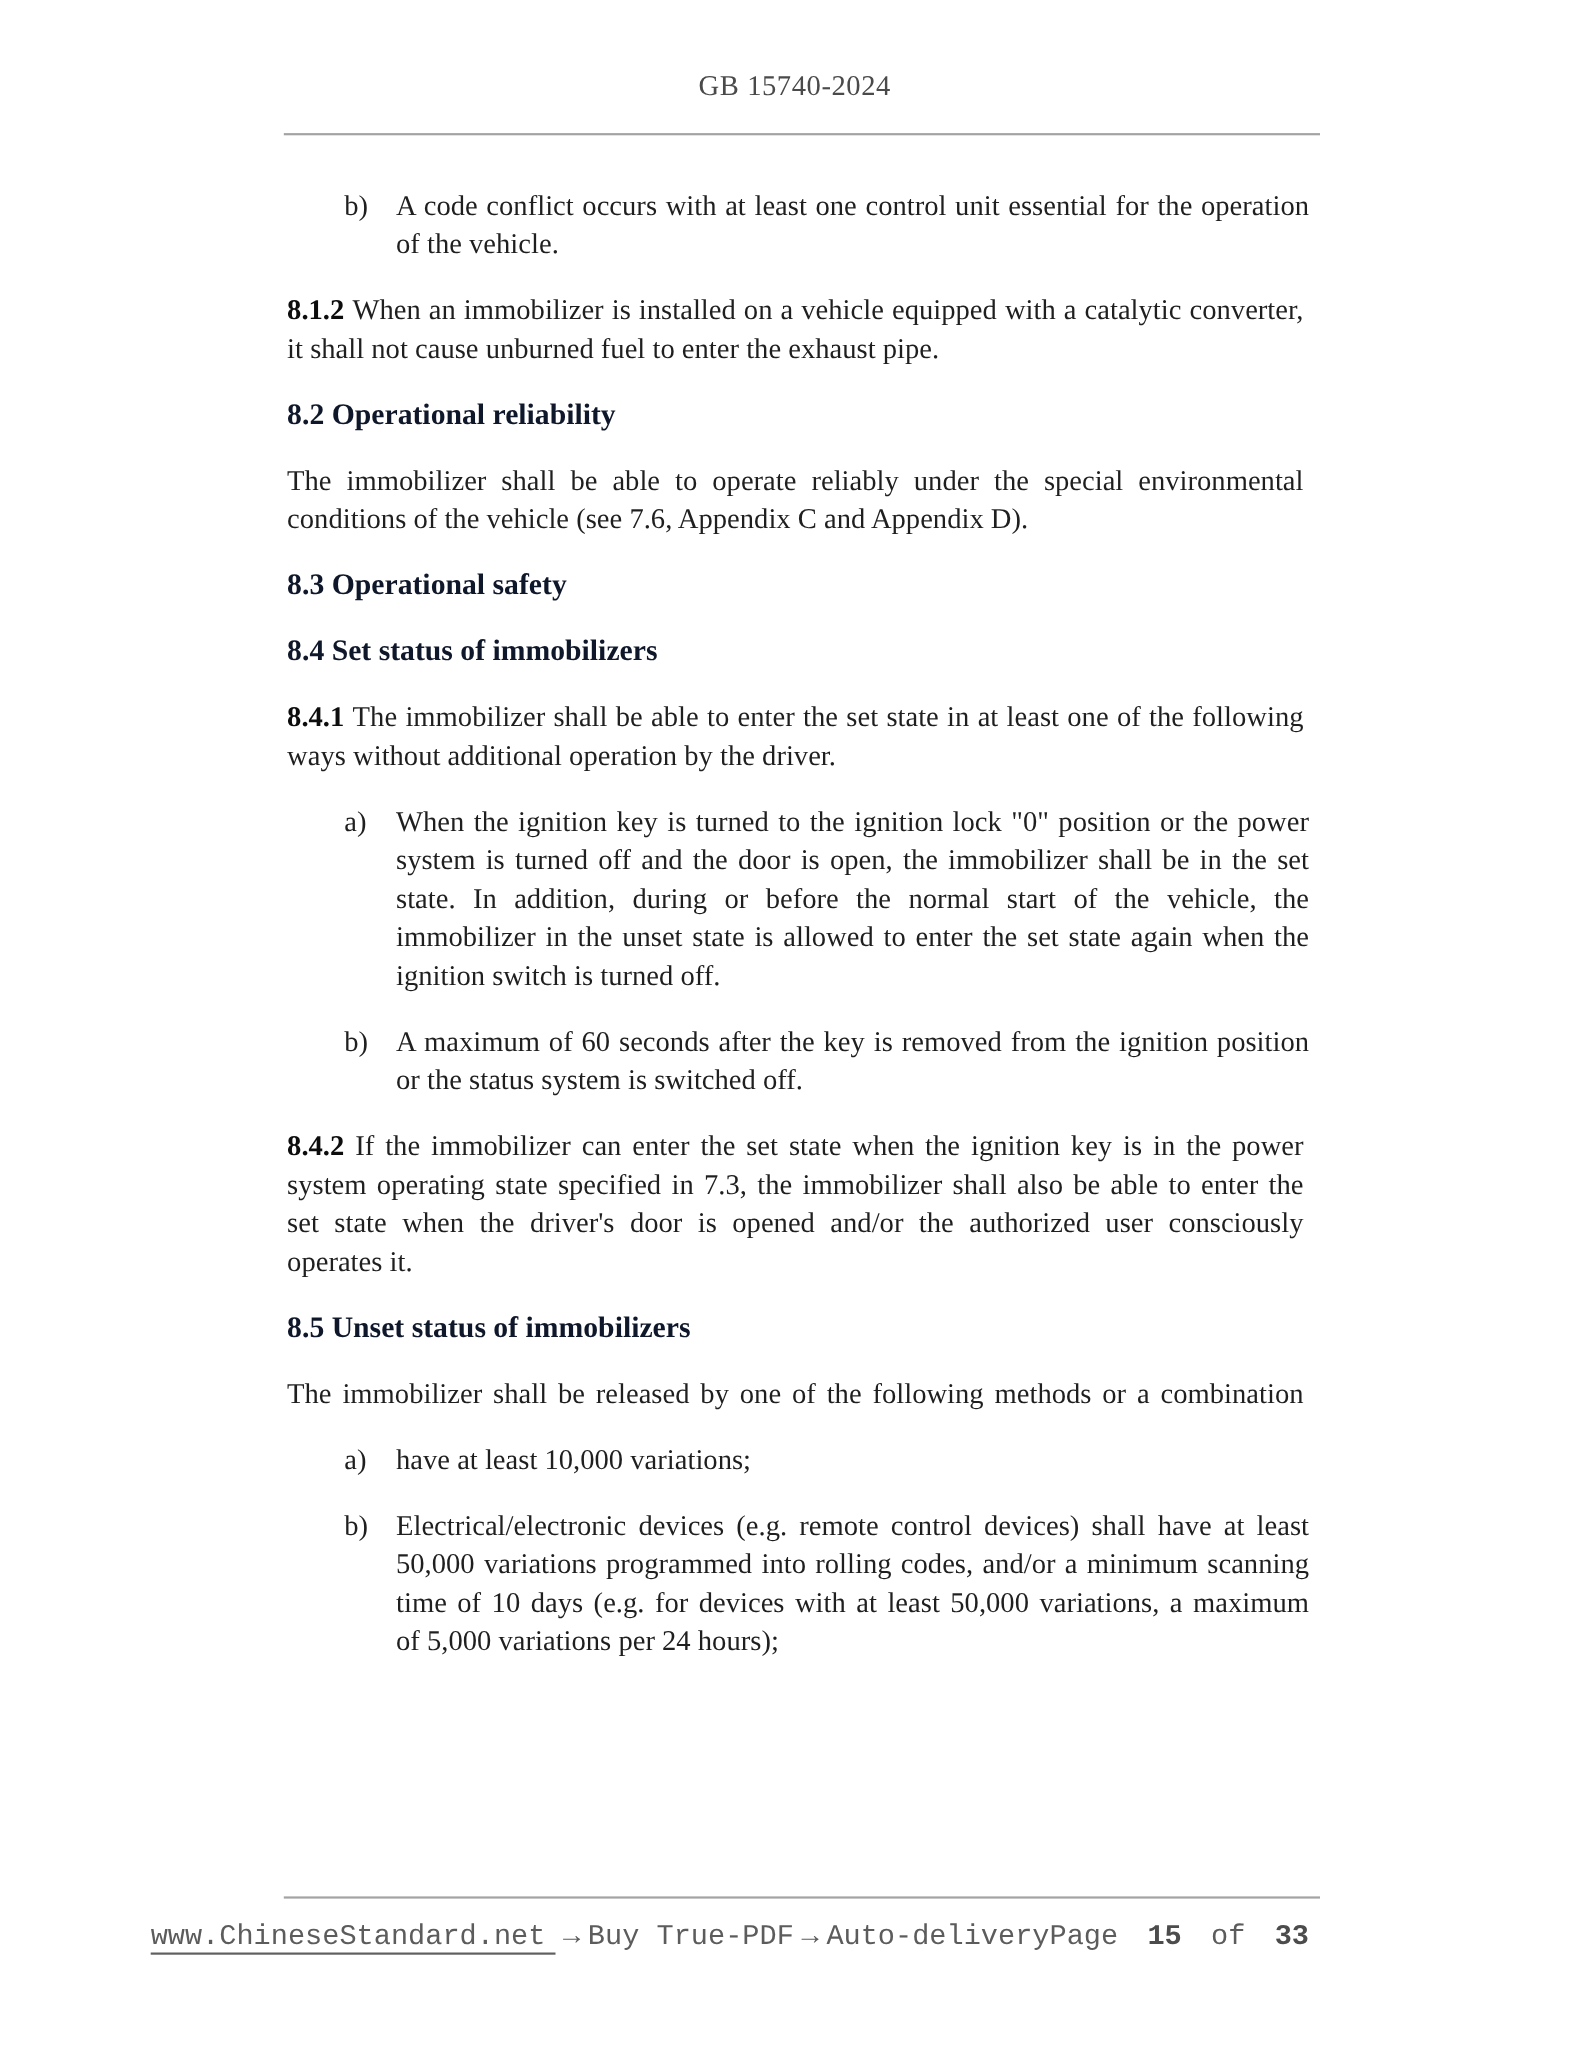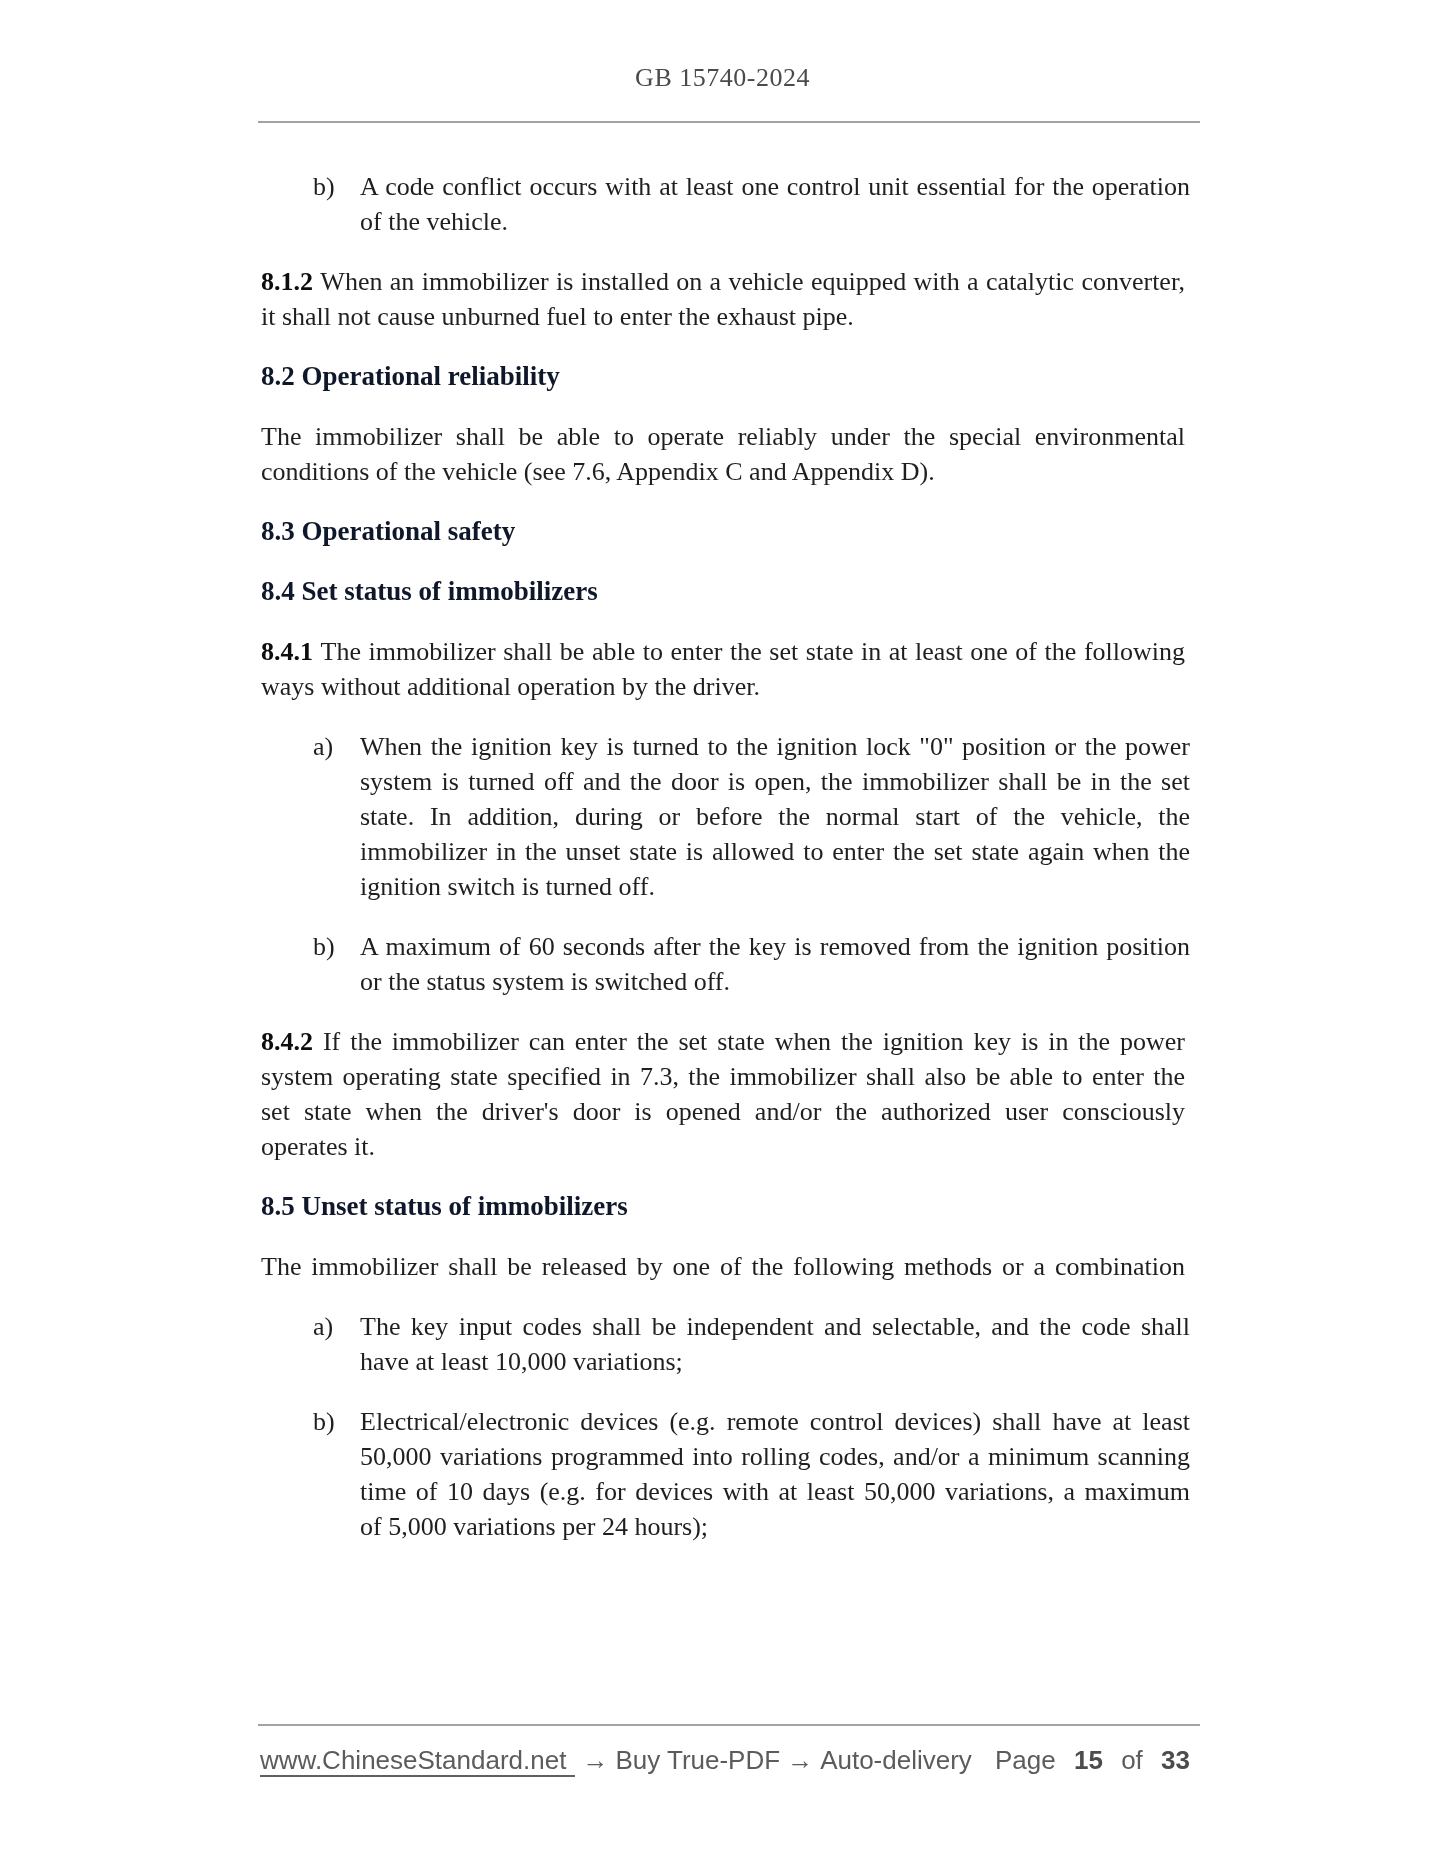--- a/index.html
+++ b/index.html
@@ -53,23 +53,23 @@
   .li .marker { width: 47px; flex: 0 0 47px; }
   .li .li-text { width: 830px; flex: 0 0 830px; }
   .jline { text-align: justify; text-align-last: justify; }
   .jline.jlast { text-align-last: left; }
   .footer {
     position: absolute;
     top: 1744px;
     left: 258px;
     width: 932px;
     display: flex;
-    justify-content: space-between;
+    justify-content: flex-end;
     align-items: baseline;
-    font-family: Liberation Sans, sans-serif;
+    font-family: Liberation Mono, monospace;
     font-size: 26px;
     line-height: 33px;
     color: #5c5c5c;
   }
   .footer-left { margin-left: 2px; white-space: nowrap; }
   .site-link {
     border-bottom: 2px solid #606060;
     padding-right: 9px;
     cursor: pointer;
   }
@@ -134,21 +134,20 @@
         <div class="jline">set state when the driver's door is opened and/or the authorized user consciously</div>
         <div class="jline jlast">operates it.</div>
       </div>
       <div class="heading">8.5 Unset status of immobilizers</div>
       <div class="para">
         <div class="jline">The immobilizer shall be released by one of the following methods or a combination</div>
       </div>
       <div class="li">
         <div class="marker">a)</div>
         <div class="li-text">
-          <div class="jline">The key input codes shall be independent and selectable, and the code shall</div>
           <div class="jline jlast">have at least 10,000 variations;</div>
         </div>
       </div>
       <div class="li">
         <div class="marker">b)</div>
         <div class="li-text">
           <div class="jline">Electrical/electronic devices (e.g. remote control devices) shall have at least</div>
           <div class="jline">50,000 variations programmed into rolling codes, and/or a minimum scanning</div>
           <div class="jline">time of 10 days (e.g. for devices with at least 50,000 variations, a maximum</div>
           <div class="jline jlast">of 5,000 variations per 24 hours);</div>

